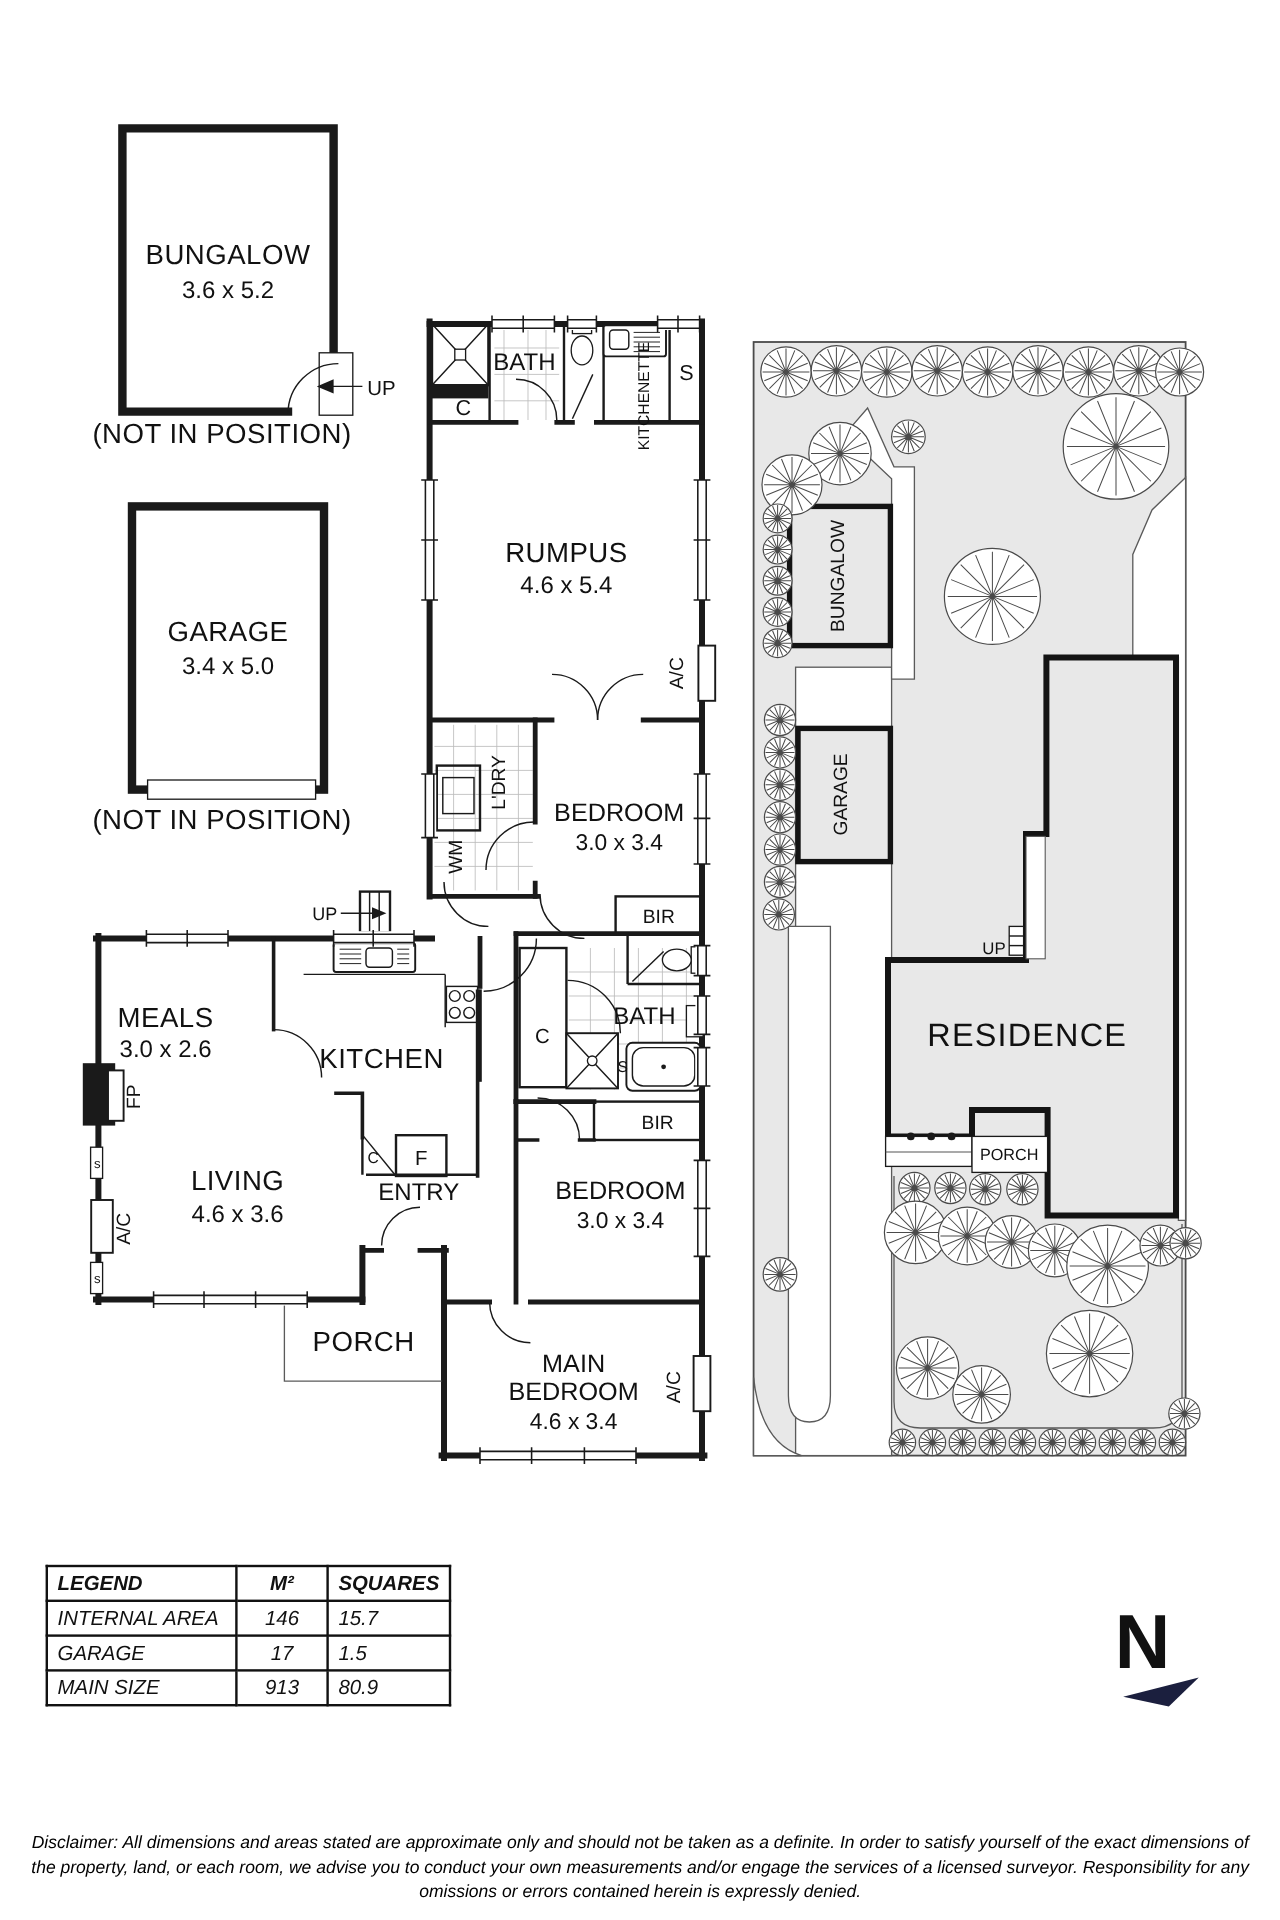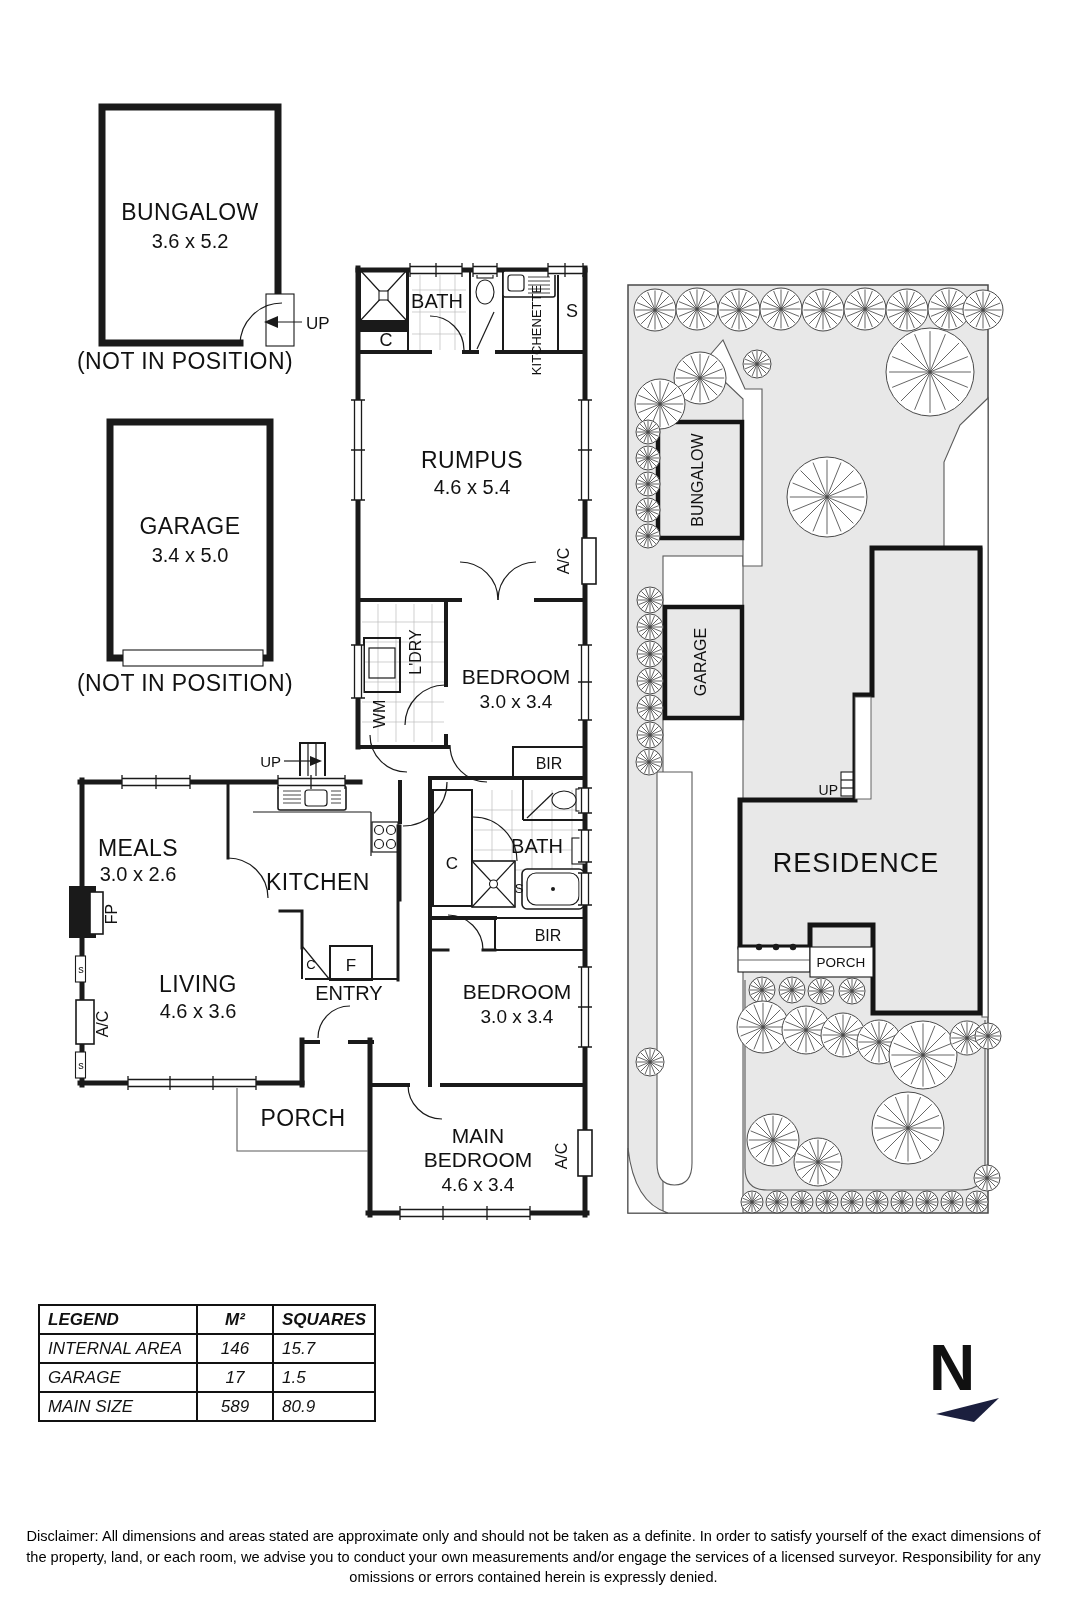--- a/index.html
+++ b/index.html
@@ -33,21 +33,21 @@
   .treec{fill:#fff;stroke:#4a4a4a;stroke-width:1;vector-effect:non-scaling-stroke}
   .treel{stroke:#4a4a4a;stroke-width:.85;fill:none;vector-effect:non-scaling-stroke}
   #legend-tbl{position:absolute;left:38px;top:1304px;border-collapse:collapse;
       font-size:17px;color:#111;font-style:italic;}
   #legend-tbl td,#legend-tbl th{border:2px solid #111;height:27px;padding:0 8px;}
   #legend-tbl th{font-weight:bold;}
   #legend-tbl .c1{width:140px;text-align:left;}
   #legend-tbl .c2{width:58px;text-align:center;}
   #legend-tbl .c3{width:76px;}
   #disclaimer{position:absolute;left:16px;top:1526px;width:1035px;text-align:center;
-      font-size:14.6px;line-height:1.42;color:#000;}
+      font-size:14.6px;line-height:1.42;color:#000;font-style:italic;}
 </style>
 </head>
 <body>
 
 <div id="canvas">
 <svg id="plan" width="1067" height="1600" viewBox="0 0 1067 1600">
   <defs>
     <g id="treeG">
       <circle r="10" class="treec"></circle>
       <path class="treel" d="M0,0L0,-9.3 M0,0L6.6,-6.6 M0,0L9.3,0 M0,0L6.6,6.6 M0,0L0,9.3 M0,0L-6.6,6.6 M0,0L-9.3,0 M0,0L-6.6,-6.6 M0,0L3.5,-8.6 M0,0L8.6,-3.5 M0,0L8.6,3.5 M0,0L3.5,8.6 M0,0L-3.5,8.6 M0,0L-8.6,3.5 M0,0L-8.6,-3.5 M0,0L-3.5,-8.6"></path>
@@ -387,21 +387,21 @@
     <td class="c2">146</td>
     <td class="c3">15.7</td>
   </tr>
   <tr>
     <td class="c1">GARAGE</td>
     <td class="c2">17</td>
     <td class="c3">1.5</td>
   </tr>
   <tr>
     <td class="c1">MAIN SIZE</td>
-    <td class="c2">589</td>
+    <td class="c2">913</td>
     <td class="c3">80.9</td>
   </tr>
 </tbody>
     </table>
 
 
 <div id="disclaimer">Disclaimer: All dimensions and areas stated are approximate only and should not be taken as a definite. In order to satisfy yourself of the exact dimensions of the property, land, or each room, we advise you to conduct your own measurements and/or engage the services of a licensed surveyor. Responsibility for any omissions or errors contained herein is expressly denied.</div>
 </div>
 
 </body></html>

